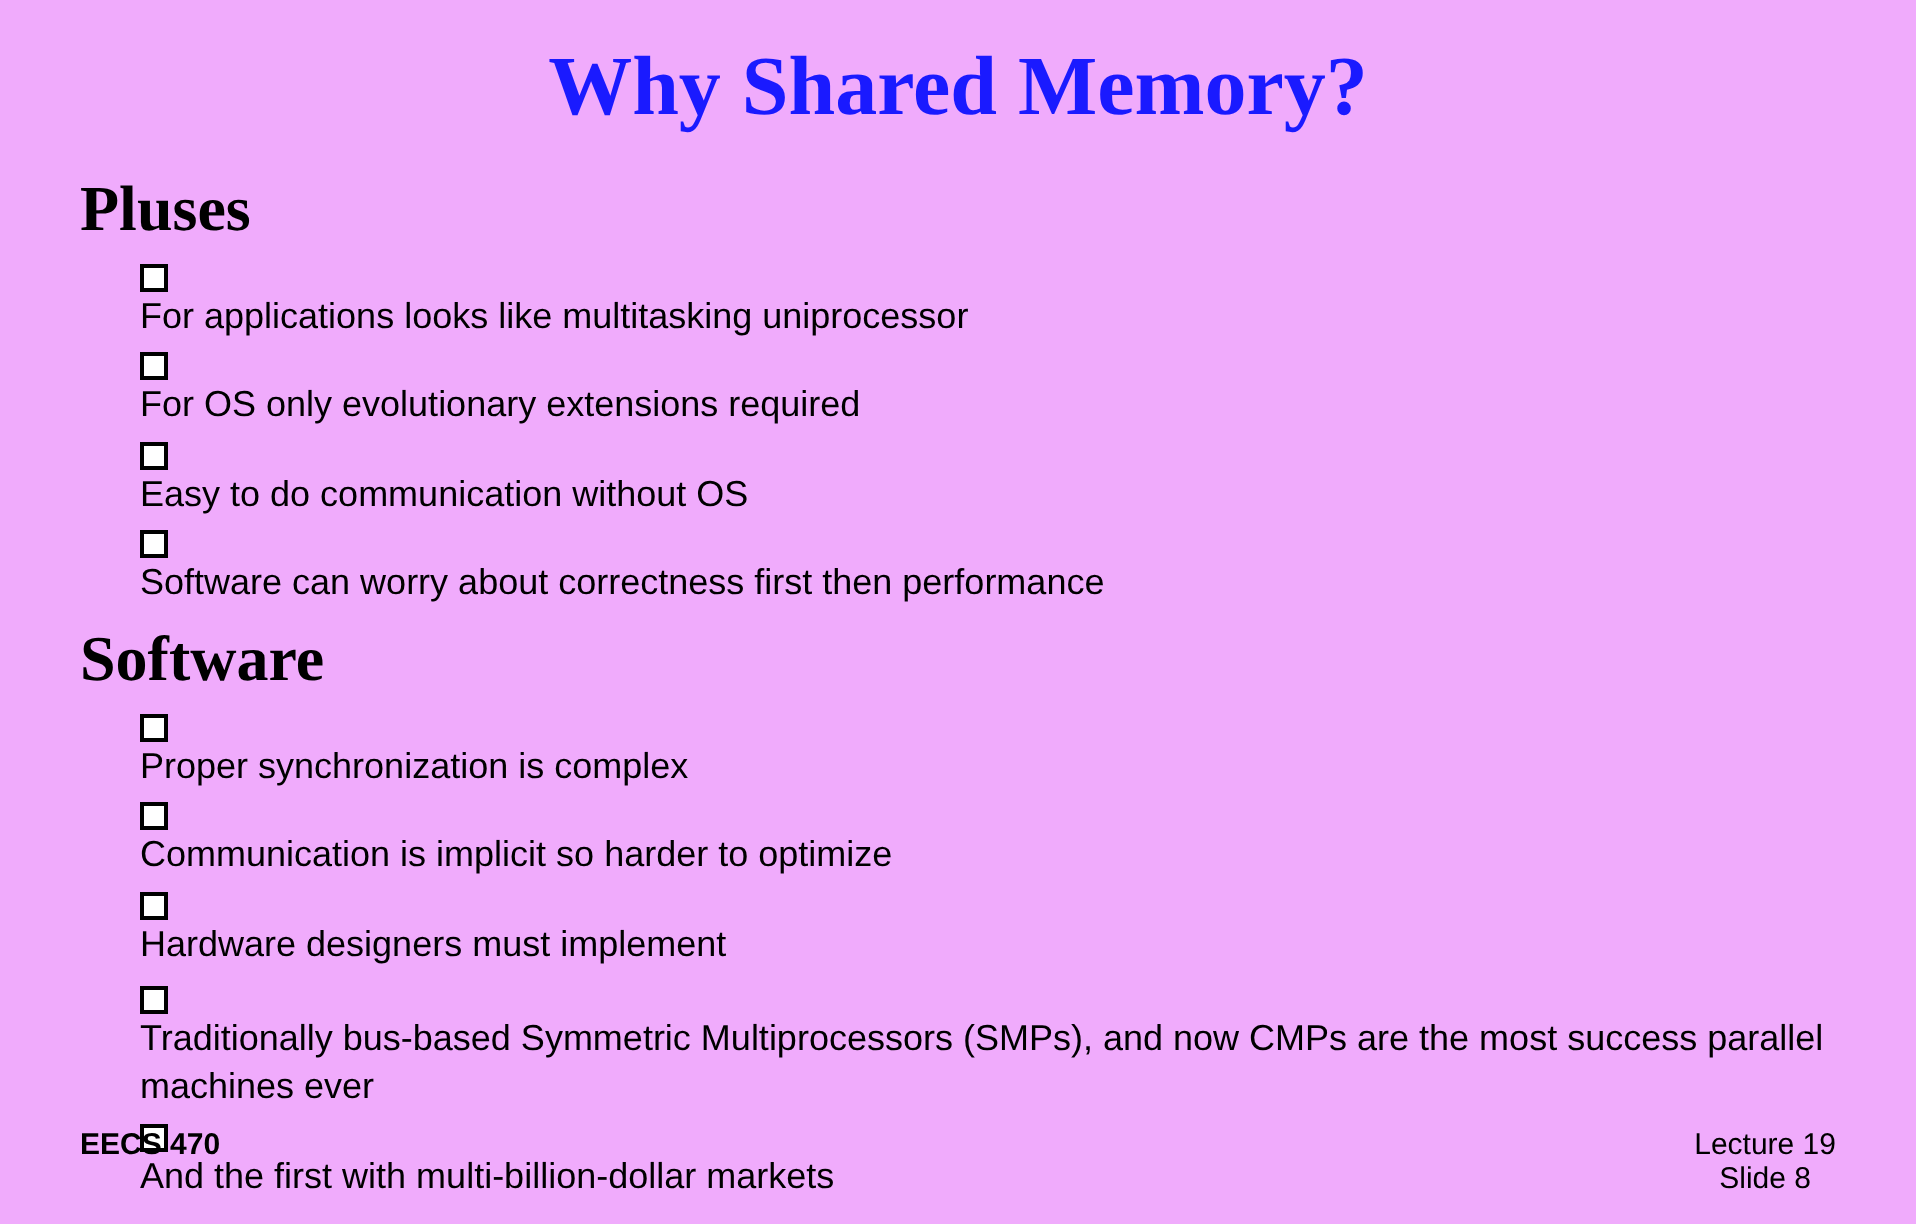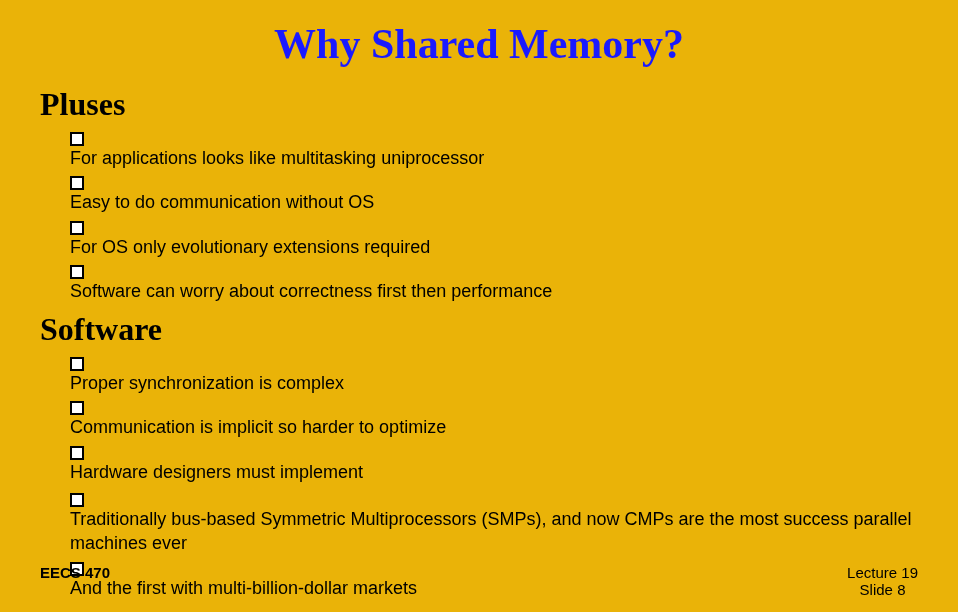--- a/index.html
+++ b/index.html
@@ -13,21 +13,21 @@
       height: 612px;
       background: #ffffff;
       font-family: Arial, Helvetica, sans-serif;
       overflow: hidden;
       position: relative;
     }
 
     .slide {
       width: 958px;
       height: 612px;
-      background: #eab308;
+      background: #f0abfc;
       padding: 20px 40px 20px 40px;
       position: relative;
     }
 
     .title {
       text-align: center;
       font-size: 42px;
       font-weight: bold;
       color: #1a1aff;
       margin-bottom: 18px;
@@ -100,25 +100,25 @@
   <div class="title">Why Shared Memory?</div>
 
   <div class="section-heading">Pluses</div>
   <ul class="bullet-list">
     <li>
       <span class="bullet-icon"></span>
       <span>For applications looks like multitasking uniprocessor</span>
     </li>
     <li>
       <span class="bullet-icon"></span>
-      <span>Easy to do communication without OS</span>
+      <span>For OS only evolutionary extensions required</span>
     </li>
     <li>
       <span class="bullet-icon"></span>
-      <span>For OS only evolutionary extensions required</span>
+      <span>Easy to do communication without OS</span>
     </li>
     <li>
       <span class="bullet-icon"></span>
       <span>Software can worry about correctness first then performance</span>
     </li>
   </ul>
 
   <div class="section-heading">Software</div>
   <ul class="bullet-list">
     <li>

